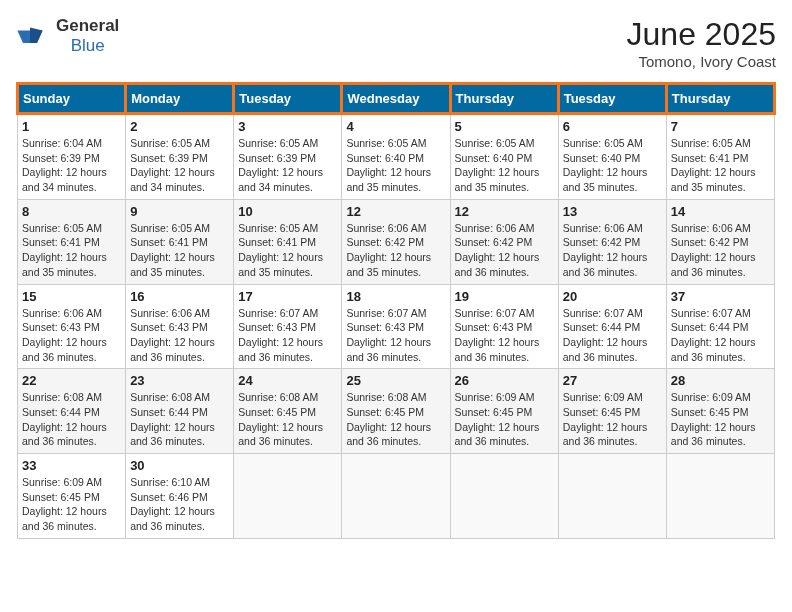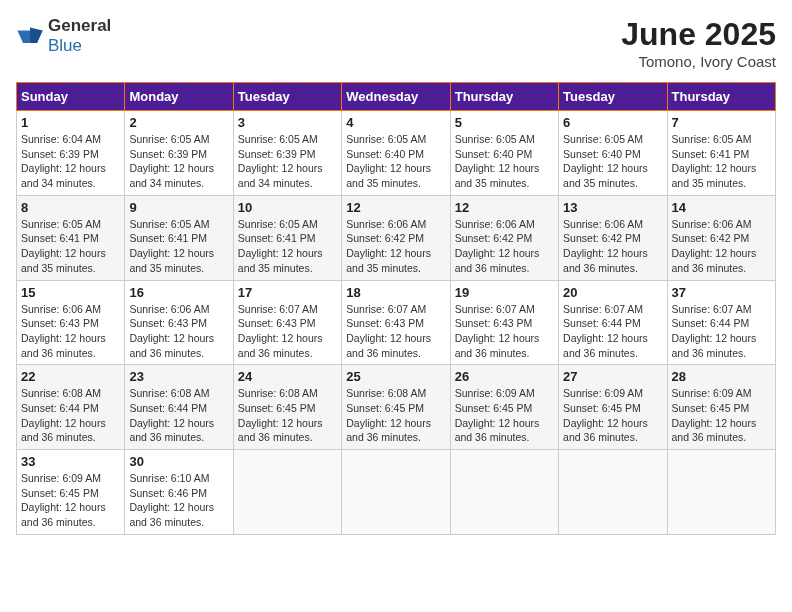--- a/index.html
+++ b/index.html
@@ -12,51 +12,52 @@
     }
     .header {
       display: flex;
       justify-content: space-between;
       align-items: flex-start;
       margin-bottom: 12px;
     }
     .logo {
       display: flex;
       align-items: center;
-      gap: 4px;
+      gap: 12px;
+      text-align: center;
     }
     .logo-icon {
       width: 28px;
       height: 28px;
     }
     .title-block {
       text-align: right;
     }
     .month-title {
       font-size: 32px;
-      font-weight: bold;
+      font-weight: normal;
       color: #222;
     }
     .location {
       font-size: 15px;
       color: #444;
     }
     .calendar {
       width: 100%;
       border-collapse: collapse;
       font-size: 11px;
     }
     .calendar thead th {
-      background-color: #4c1d95;
+      background-color: #0369a1;
       color: #fff;
       padding: 6px 4px;
       text-align: left;
       font-size: 13px;
       font-weight: bold;
-      border: 1px solid #f97316;
+      border: 3px solid #f97316;
     }
     .calendar tbody td {
       border: 1px solid #ccc;
       vertical-align: top;
       padding: 4px;
       width: calc(100% / 7);
       min-height: 80px;
       background: #fff;
     }
     .calendar tbody tr:nth-child(even) td {

